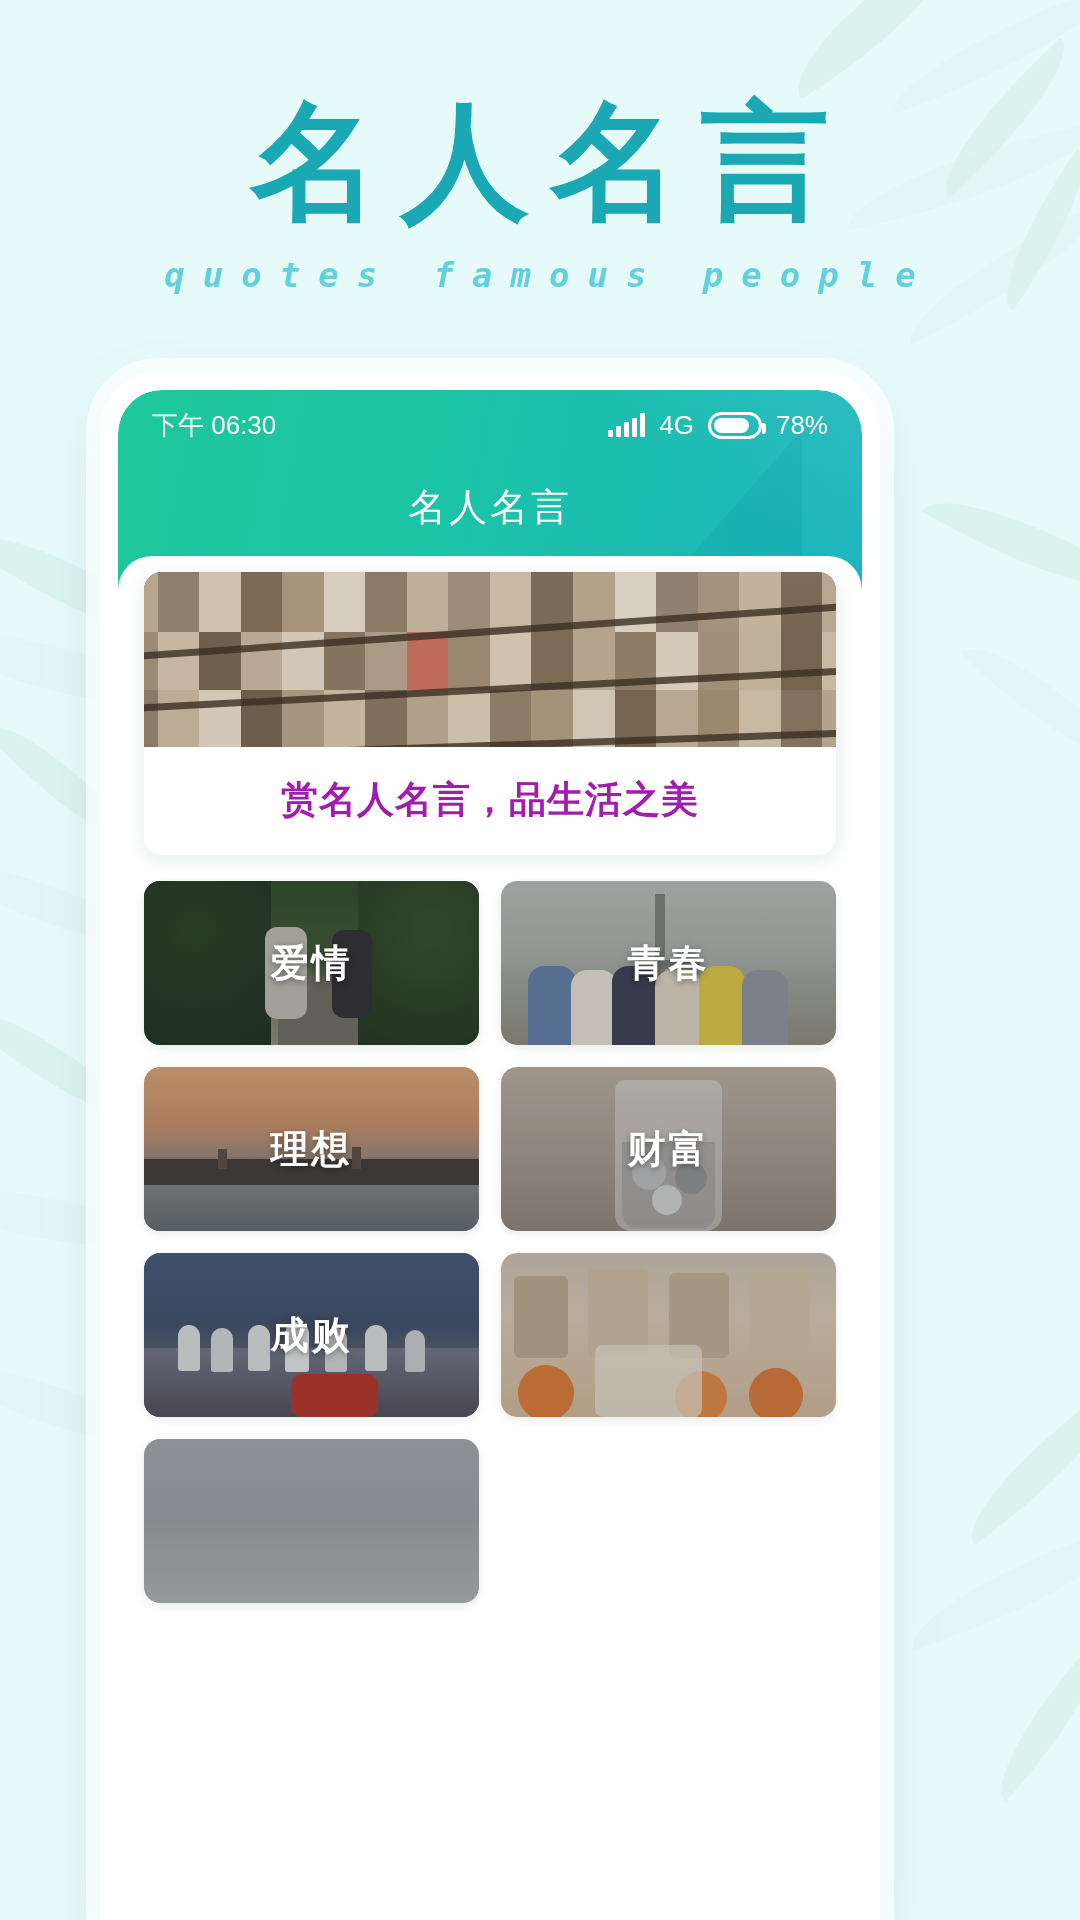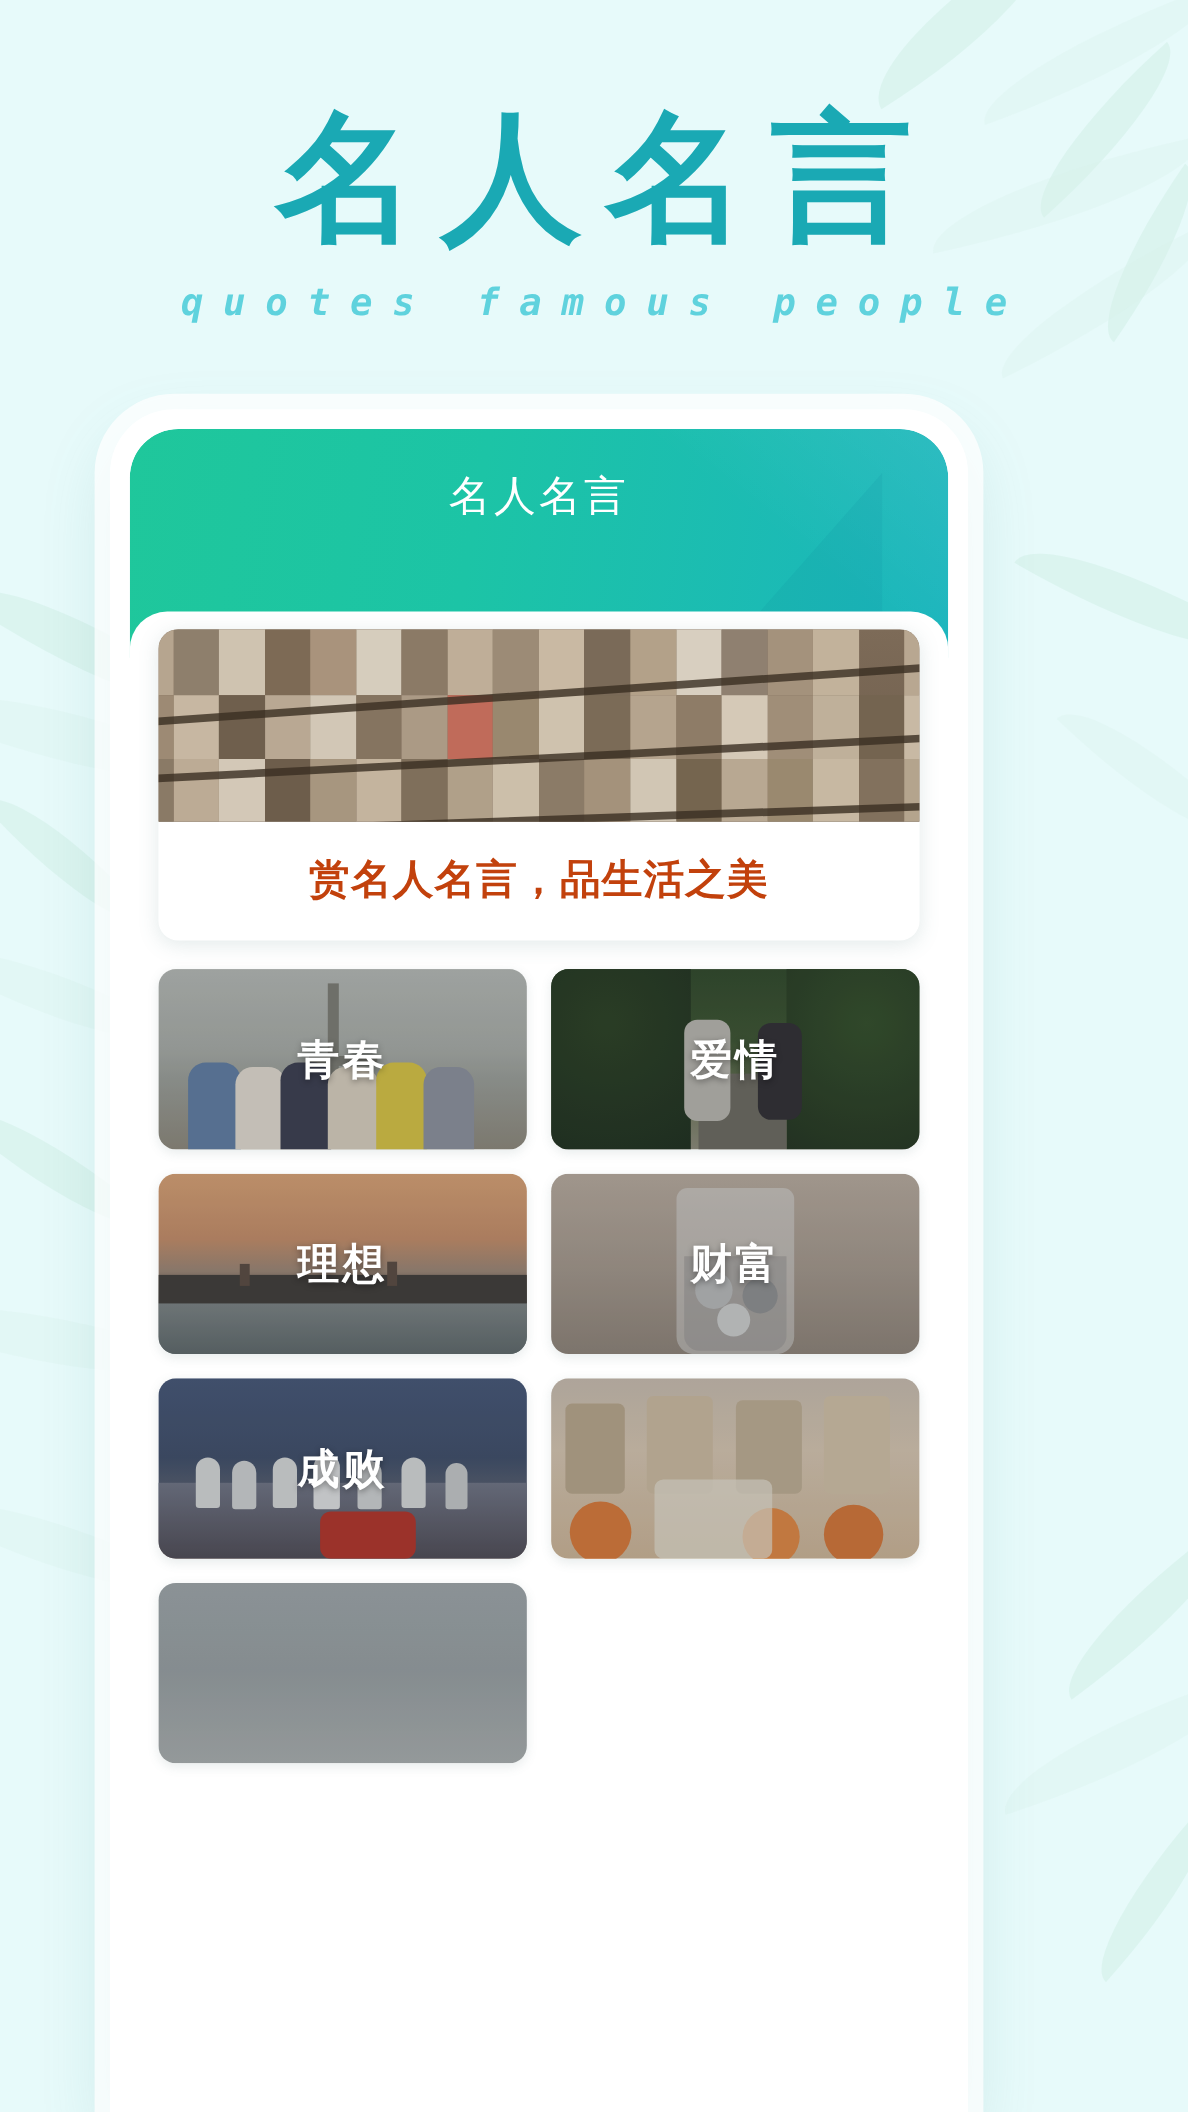--- a/index.html
+++ b/index.html
@@ -161,21 +161,21 @@
   }
   
   .shelf-row { position:absolute; left:-4%; width:108%; display:flex; }
   .shelf-row span { display:block; flex:1 1 auto; }
   .shelf-rail {
     position:absolute; width:116%; height:7px; left:-8%;
     background:#3a2e22; opacity:.8;
   }
   #banner-caption {
     text-align:center;
-    color:#c2410c;
+    color:#a21caf;
     font-size:37px;
     font-weight:bold;
     padding:28px 0 30px 0;
     letter-spacing:1px;
   }
 
   
   #category-grid {
     display:grid;
     grid-template-columns:1fr 1fr;
@@ -229,20 +229,39 @@
   <div id="hero-subtitle">quotes famous people</div>
 </div>
 
 <div id="phone">
   <div id="phone-screen">
 
     <div id="app-header">
       <div class="glint"></div>
       <div class="glint2"></div>
 
+      <div id="status-bar">
+        <div id="status-left">
+          <span>下午 06:30</span>
+        </div>
+        <div id="status-right">
+          <span class="signal-bars">
+            <i></i>
+              <i></i>
+              <i></i>
+              <i></i>
+              <i></i>
+          </span>
+          <span>4G</span>
+          <span class="battery">
+              <span class="fill"></span>
+            </span>
+          <span>78%</span>
+        </div>
+      </div>
 
       <div id="app-title">名人名言</div>
     </div>
 
     <div id="content-sheet">
 
       <div id="banner-card">
         <div id="banner-image">
           <div class="shelf-row" style="top:0; height:60px;">
             <span style="background:#b6a58f"></span>
@@ -308,44 +327,44 @@
           <div class="shelf-rail" style="top:114px; transform:rotate(-3deg);"></div>
           <div class="shelf-rail" style="top:170px; transform:rotate(-2deg);"></div>
         </div>
         <div id="banner-caption">赏名人名言，品生活之美</div>
       </div>
 
       <div id="category-grid">
 
 
         <div class="tile">
+          <div class="art" style="background:linear-gradient(180deg,#2f4a2c 0%,#3c5634 40%,#6f7a5e 72%,#8d8d7d 100%);">
+            <div style="position:absolute;left:0;top:0;width:38%;height:100%;background:radial-gradient(circle at 40% 30%,#2a4226,#1d3020);"></div>
+            <div style="position:absolute;right:0;top:0;width:36%;height:100%;background:radial-gradient(circle at 60% 30%,#32502c,#223522);"></div>
+            <div style="position:absolute;left:40%;bottom:0;width:24%;height:42%;background:#6c6c63;"></div>
+            <div style="position:absolute;left:36%;top:28%;width:42px;height:92px;background:#b8b9b2;border-radius:12px;"></div>
+            <div style="position:absolute;left:56%;top:30%;width:40px;height:88px;background:#2f3036;border-radius:12px;"></div>
+          </div>
+          <div class="scrim"></div>
+          <div class="label">爱情</div>
+        </div>
+
+        <div class="tile">
           <div class="art" style="background:linear-gradient(180deg,#b6bcb9 0%,#a8aeaa 44%,#9aa09b 62%,#8d8a7e 100%);">
             <div style="position:absolute;left:46%;top:8%;width:10px;height:58%;background:#7c7f78;"></div>
             <div style="position:absolute;left:41%;top:48%;width:62px;height:9px;background:#7c7f78;"></div>
             <div style="position:absolute;left:8%;top:52%;width:48px;height:48%;background:#5f7fa6;border-radius:16px 16px 0 0;"></div>
             <div style="position:absolute;left:21%;top:54%;width:46px;height:46%;background:#e3ded4;border-radius:16px 16px 0 0;"></div>
             <div style="position:absolute;left:33%;top:52%;width:46px;height:48%;background:#3a3f52;border-radius:16px 16px 0 0;"></div>
             <div style="position:absolute;left:46%;top:54%;width:46px;height:46%;background:#d9d2c2;border-radius:16px 16px 0 0;"></div>
             <div style="position:absolute;left:59%;top:52%;width:46px;height:48%;background:#d8c646;border-radius:16px 16px 0 0;"></div>
             <div style="position:absolute;left:72%;top:54%;width:46px;height:46%;background:#8c93a0;border-radius:16px 16px 0 0;"></div>
           </div>
           <div class="scrim"></div>
           <div class="label">青春</div>
-        </div>
-
-        <div class="tile">
-          <div class="art" style="background:linear-gradient(180deg,#2f4a2c 0%,#3c5634 40%,#6f7a5e 72%,#8d8d7d 100%);">
-            <div style="position:absolute;left:0;top:0;width:38%;height:100%;background:radial-gradient(circle at 40% 30%,#2a4226,#1d3020);"></div>
-            <div style="position:absolute;right:0;top:0;width:36%;height:100%;background:radial-gradient(circle at 60% 30%,#32502c,#223522);"></div>
-            <div style="position:absolute;left:40%;bottom:0;width:24%;height:42%;background:#6c6c63;"></div>
-            <div style="position:absolute;left:36%;top:28%;width:42px;height:92px;background:#b8b9b2;border-radius:12px;"></div>
-            <div style="position:absolute;left:56%;top:30%;width:40px;height:88px;background:#2f3036;border-radius:12px;"></div>
-          </div>
-          <div class="scrim"></div>
-          <div class="label">爱情</div>
         </div>
 
         <div class="tile">
           <div class="art" style="background:linear-gradient(180deg,#d9a477 0%,#c58f6b 36%,#9b8878 54%,#4c4a47 70%,#6f7a7d 100%);">
             <div style="position:absolute;left:0;top:56%;width:100%;height:16%;background:#3f3e3b;"></div>
             <div style="position:absolute;left:0;top:72%;width:100%;height:28%;background:linear-gradient(180deg,#7b8587,#5e6a6d);"></div>
             <div style="position:absolute;left:22%;top:50%;width:9px;height:20px;background:#5a4c44;"></div>
             <div style="position:absolute;left:62%;top:49%;width:9px;height:22px;background:#5a4c44;"></div>
           </div>
           <div class="scrim"></div>

